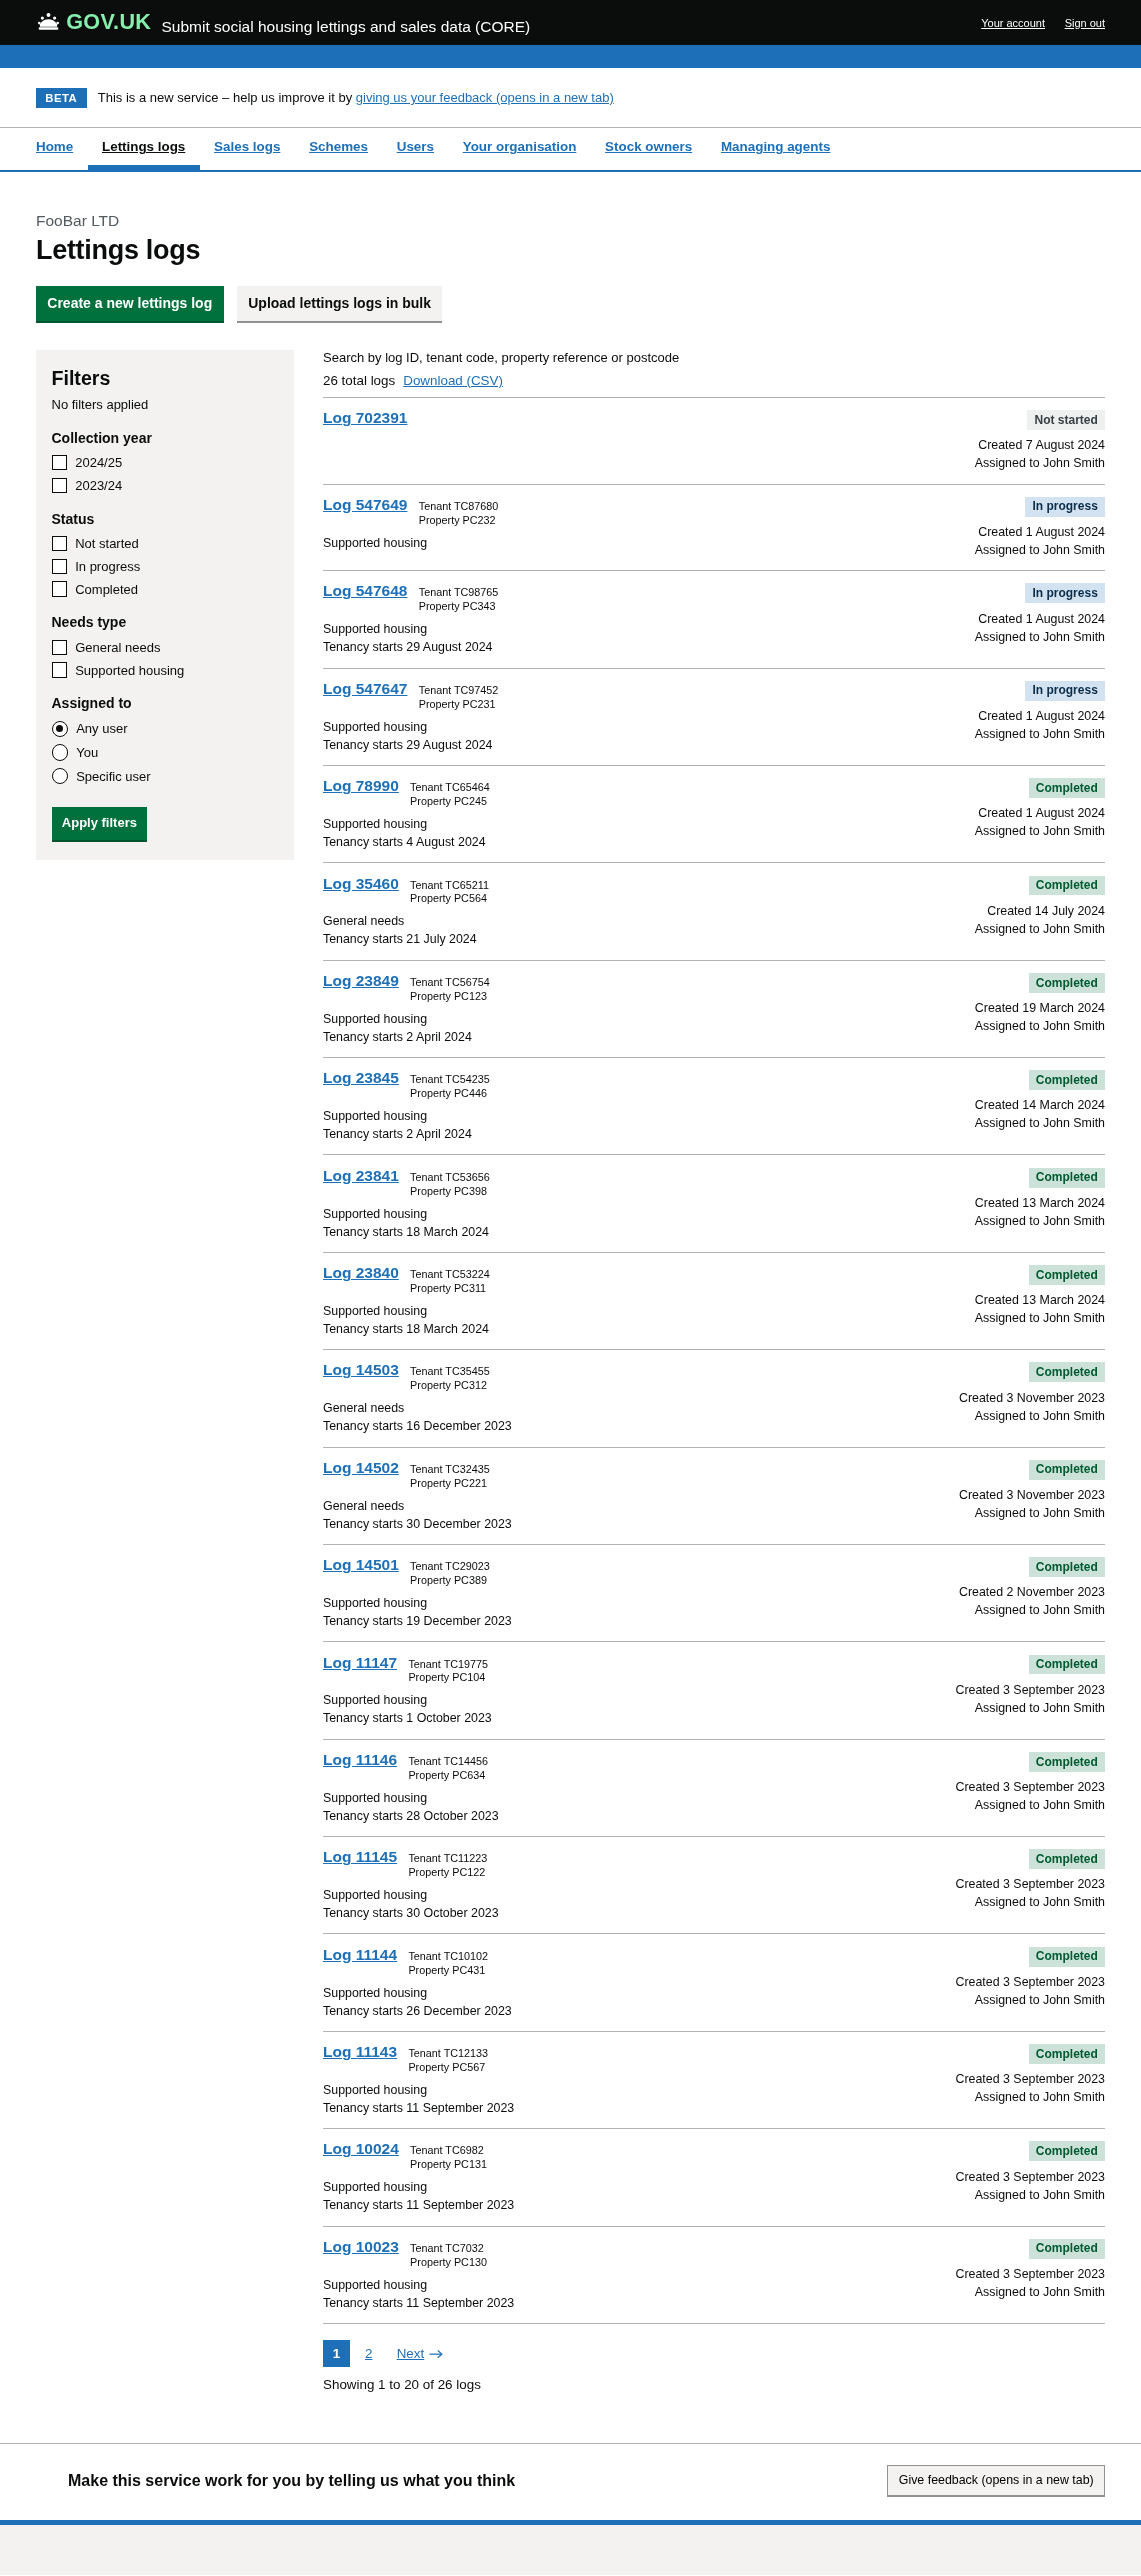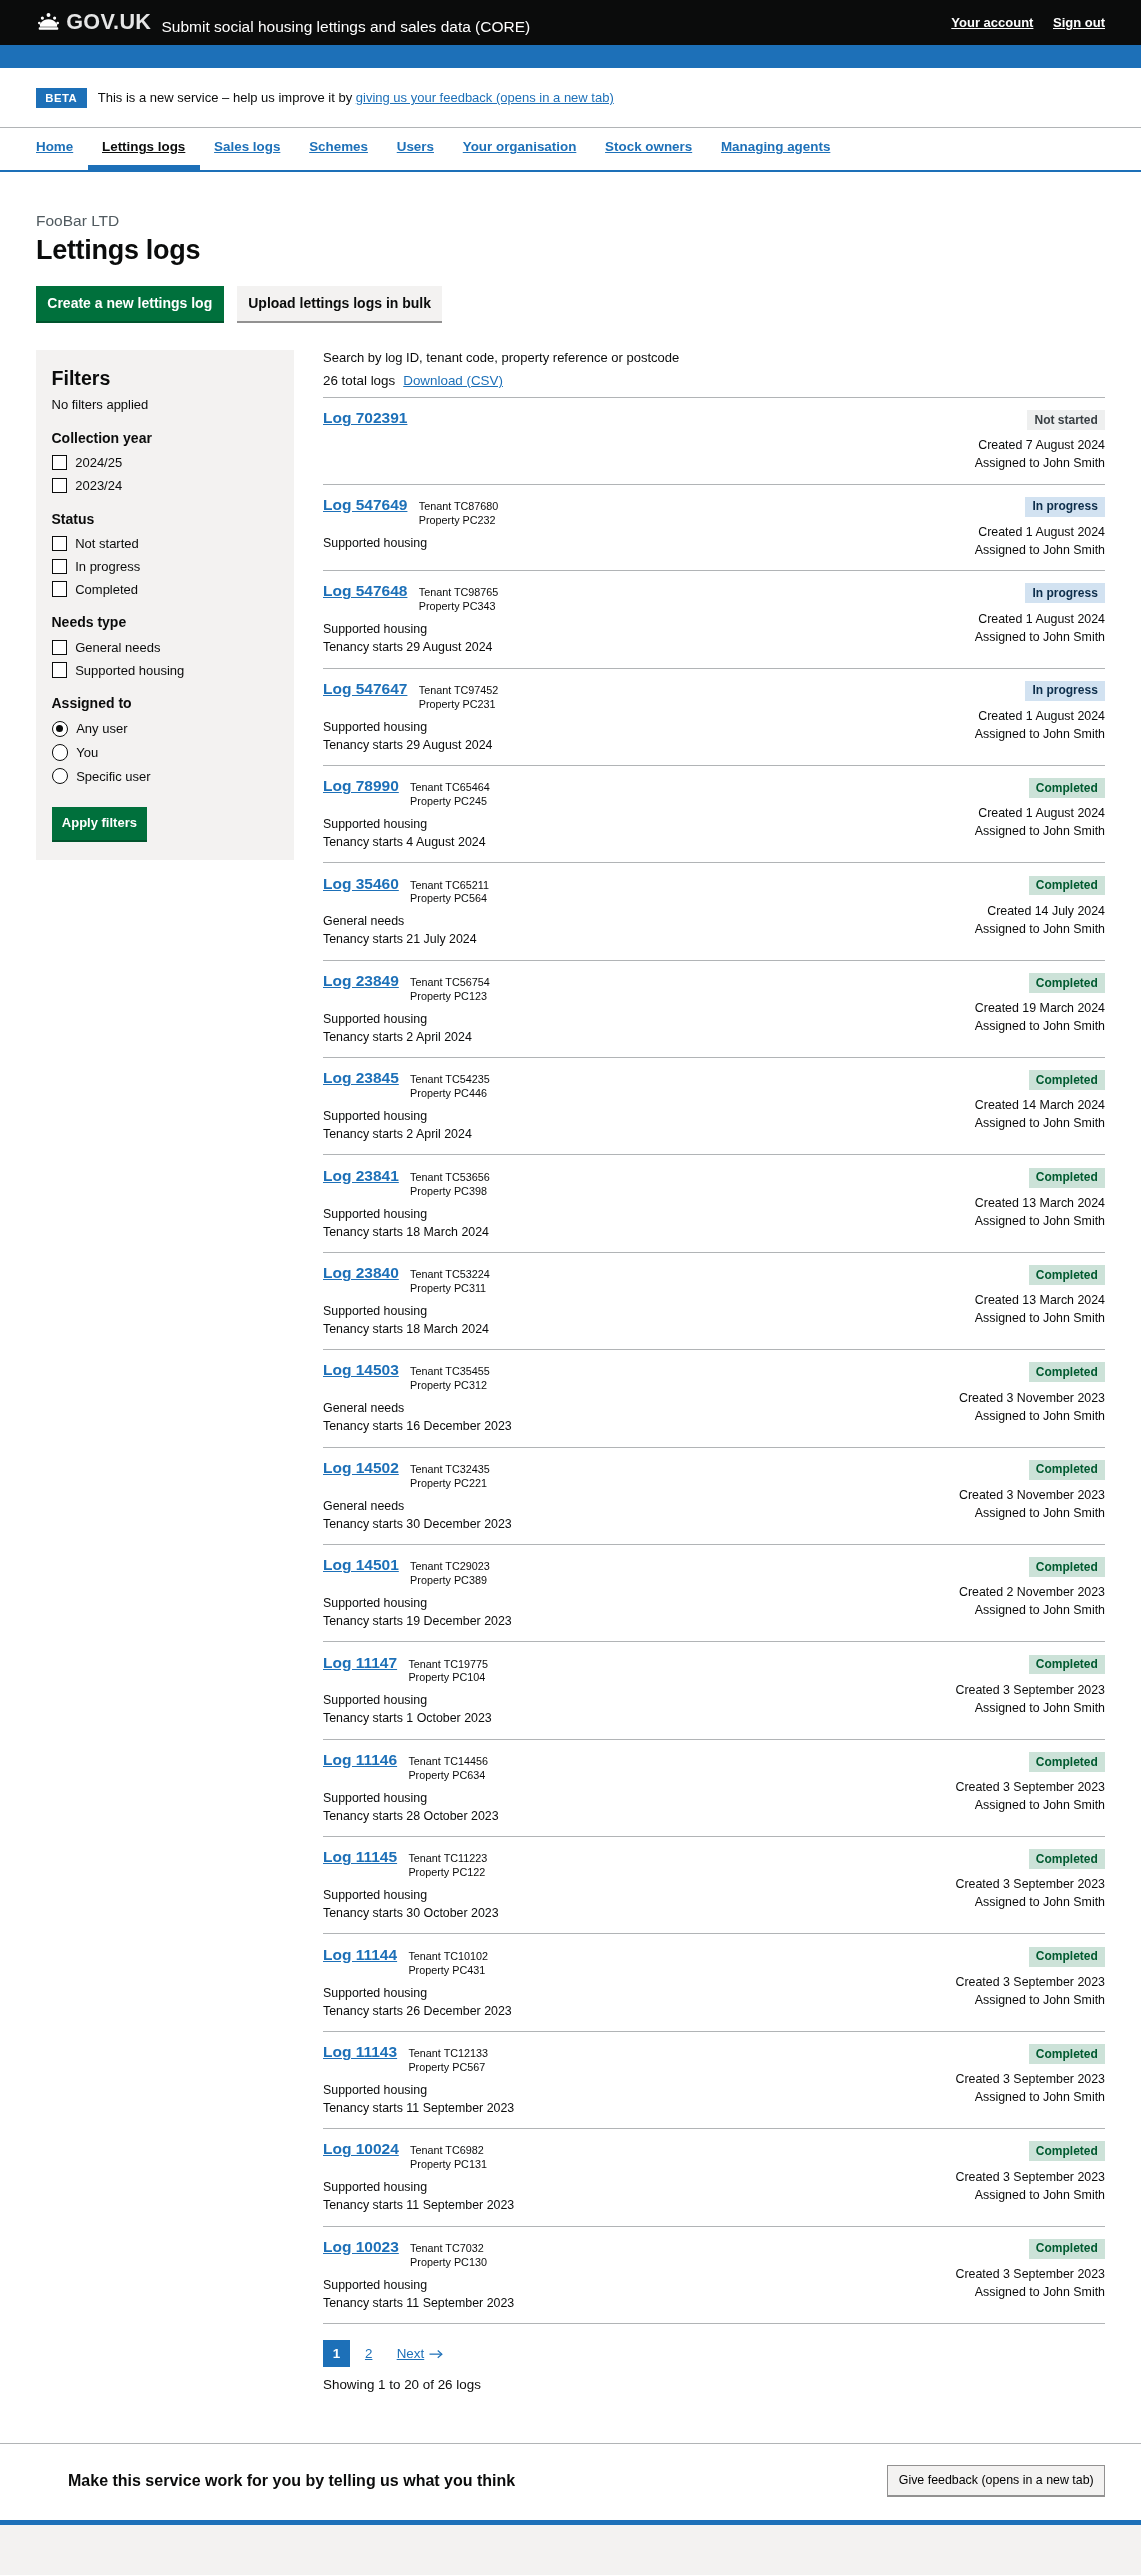--- a/index.html
+++ b/index.html
@@ -28,30 +28,30 @@
     align-items: center;
     justify-content: space-between;
   }
   .header-left { display: flex; align-items: baseline; gap: 8.2px; }
   .crown-logo { display: flex; align-items: center; gap: 5.2px; }
   .crown-glyph { width: 25px; height: 19.6px; display:block; }
   .govuk-word {
     font-weight: bold;
     font-size: 21.6px;
     letter-spacing: 0.3px;
-    color: #e5e5e5;
+    color: #86efac;
     line-height: 1;
   }
   .service-name {
     font-size: 15.5px;
     color: #ffffff;
     line-height: 1;
     padding-left: 2.1px;
   }
-  .header-right { display: flex; gap: 19.6px; font-size: 13px; font-weight: bold; }
+  .header-right { display: flex; gap: 19.6px; font-size: 11px; }
   .header-right a { color: #ffffff; text-decoration: underline; }
 
   .blue-bar { height: 23px; background: #1d70b8; }
 
   
   .phase-banner-wrap { border-bottom: 1.5px solid #b1b4b6; }
   .phase-banner {
     width: 1069px;
     margin: 9px auto;
     padding: 11.3px 0 10.3px 0;

